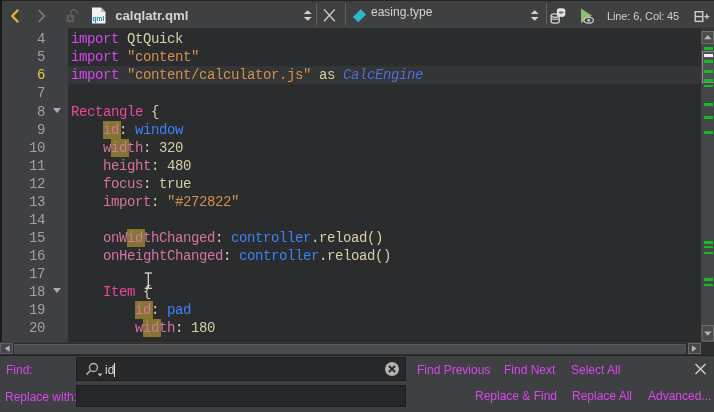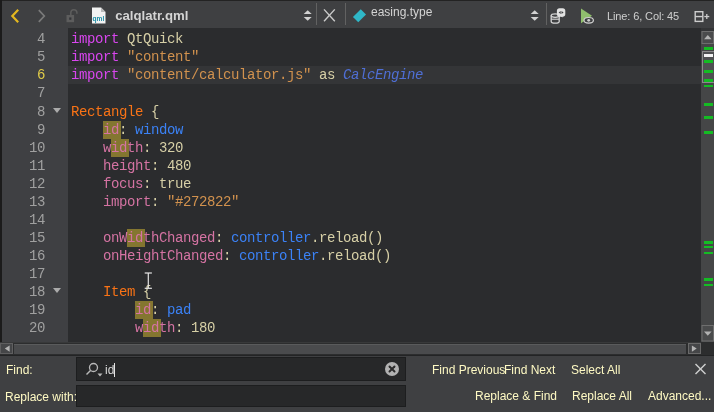--- a/index.html
+++ b/index.html
@@ -10,37 +10,37 @@
   .tbtext{position:absolute;font-size:12px;color:#d4d4d4;line-height:12px;}
   
   #gutter{left:2px;top:28px;width:66px;height:314px;background:#3f4043;}
   #editorbg{left:68px;top:28px;width:633px;height:314px;background:#2b2c2e;}
   #leftstrip{left:0;top:0;width:2px;height:343px;background:#1b1b1b;}
   #curline{left:68px;top:66.4px;width:633px;height:18.06px;background:#343537;}
   pre.code{position:absolute;margin:0;font-family:"Liberation Mono",monospace;font-size:14px;letter-spacing:-0.4px;line-height:18.06px;}
   #nums{left:2px;top:30.3px;width:43px;text-align:right;color:#a0a0a0;}
   #codetext{left:71px;top:30.3px;color:#d6cfa6;}
   .k{color:#d946ef;}
-  .t{color:#f97316;}
+  .t{color:#ec4899;}
   .p{color:#d573a3;}
   .b{color:#3b82f6;}
   .e{color:#4f6fd6;font-style:italic;}
   .s{color:#d2924e;}
   .hl{position:absolute;background:#847630;width:18.2px;height:18.1px;}
   .num6{color:#e0cb48;}
   .fold{position:absolute;width:0;height:0;border-left:4.5px solid transparent;border-right:4.5px solid transparent;border-top:5.5px solid #ababab;left:52.5px;}
   
   #vtrack{left:701px;top:28px;width:13px;height:314px;background:#454647;}
   #vthumb{left:701.5px;top:51.4px;width:12.5px;height:31.5px;background:#4f5052;border:1px solid #8a8a8a;border-right:none;box-sizing:border-box;}
   .mark{position:absolute;left:704px;width:8.5px;height:2.5px;background:#14bc23;z-index:3;}
   #htrack{left:0;top:342px;width:701px;height:13px;background:#2c2d2e;border-top:1px solid #38393a;box-sizing:border-box;}
   #hthumb{left:14px;top:343.5px;width:672px;height:10.5px;background:#4a4b4d;border-top:1px solid #5a5b5c;box-sizing:border-box;}
   
   #panel{left:0;top:354.5px;width:714px;height:57.5px;background:#3f4042;border-top:1.5px solid #232425;box-sizing:border-box;}
-  .ptext{position:absolute;font-size:12px;color:#fef9c3;line-height:12px;}
+  .ptext{position:absolute;font-size:12px;color:#d946ef;line-height:12px;}
   .input{position:absolute;left:76px;width:330px;background:#272829;border:1px solid #1d1e1f;box-sizing:border-box;}
 </style>
 </head>
 <body>
 <div class="abs" id="toolbar"></div>
 <div class="abs" id="gutter"></div>
 <div class="abs" id="editorbg"></div>
 <div class="abs" id="leftstrip"></div>
 <div class="abs" id="curline"></div>
 
@@ -108,21 +108,21 @@
 <div class="abs" id="htrack"></div>
 <div class="abs" id="hthumb"></div>
 
 <div class="abs" id="panel"></div>
 <div class="ptext" style="left:6px;top:364px;">Find:</div>
 <div class="ptext" style="left:5px;top:390.5px;">Replace with:</div>
 <div class="input" style="top:357px;height:24px;"></div>
 <div class="input" style="top:385px;height:22px;"></div>
 <div class="ptext" style="left:105px;top:363.5px;color:#d8d8d8;">id</div>
 <div class="abs" style="left:113.6px;top:362.5px;width:1.2px;height:14.5px;background:#e4e4e4;"></div>
-<div class="ptext" style="left:432px;top:364px;">Find Previous</div>
+<div class="ptext" style="left:417px;top:364px;">Find Previous</div>
 <div class="ptext" style="left:504px;top:364px;">Find Next</div>
 <div class="ptext" style="left:571px;top:364px;">Select All</div>
 <div class="ptext" style="left:417px;top:390px;margin-top:39px;">Replace</div>
 <div class="ptext" style="left:475px;top:390px;">Replace &amp; Find</div>
 <div class="ptext" style="left:572px;top:390px;">Replace All</div>
 <div class="ptext" style="left:648px;top:390px;">Advanced...</div>
 
 <div class="tbtext" style="left:115.2px;top:9.6px;font-size:13.2px;font-weight:bold;">calqlatr.qml</div>
 <div class="tbtext" style="left:371px;top:6px;">easing.type</div>
 <div class="tbtext" style="left:607px;top:10px;color:#cfcfcf;font-size:11px;letter-spacing:-0.12px;">Line: 6, Col: 45</div>

